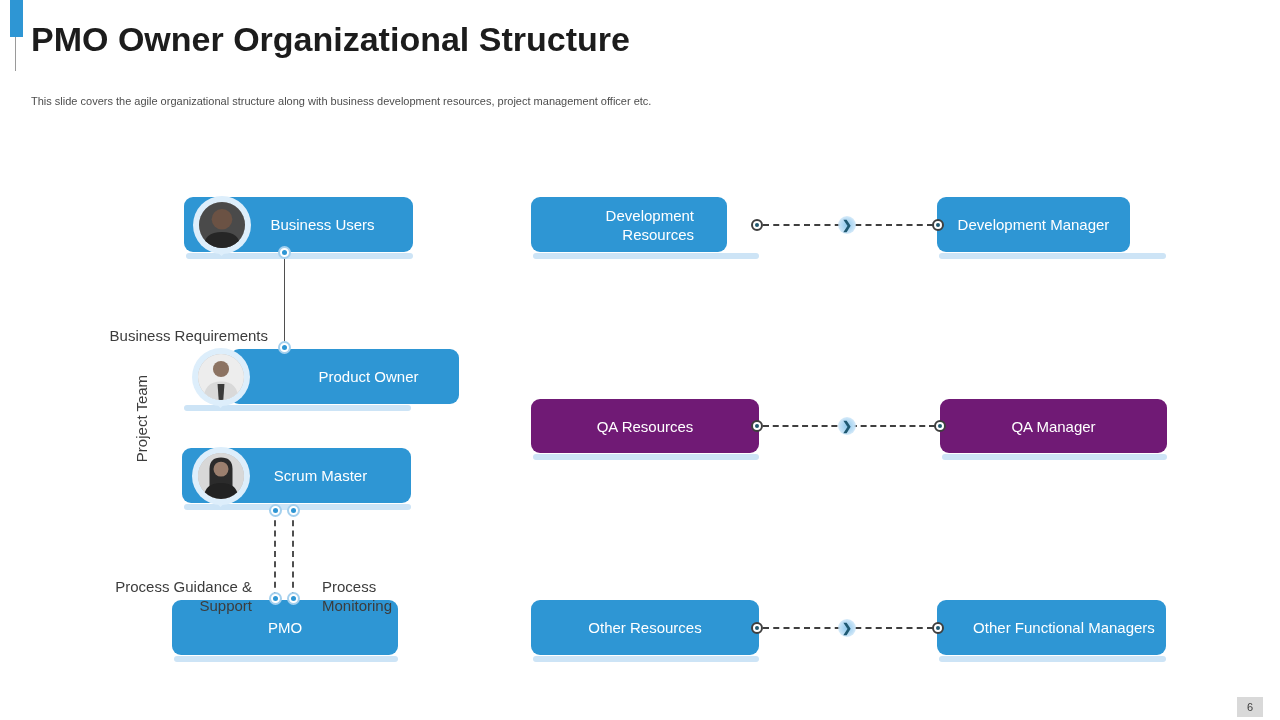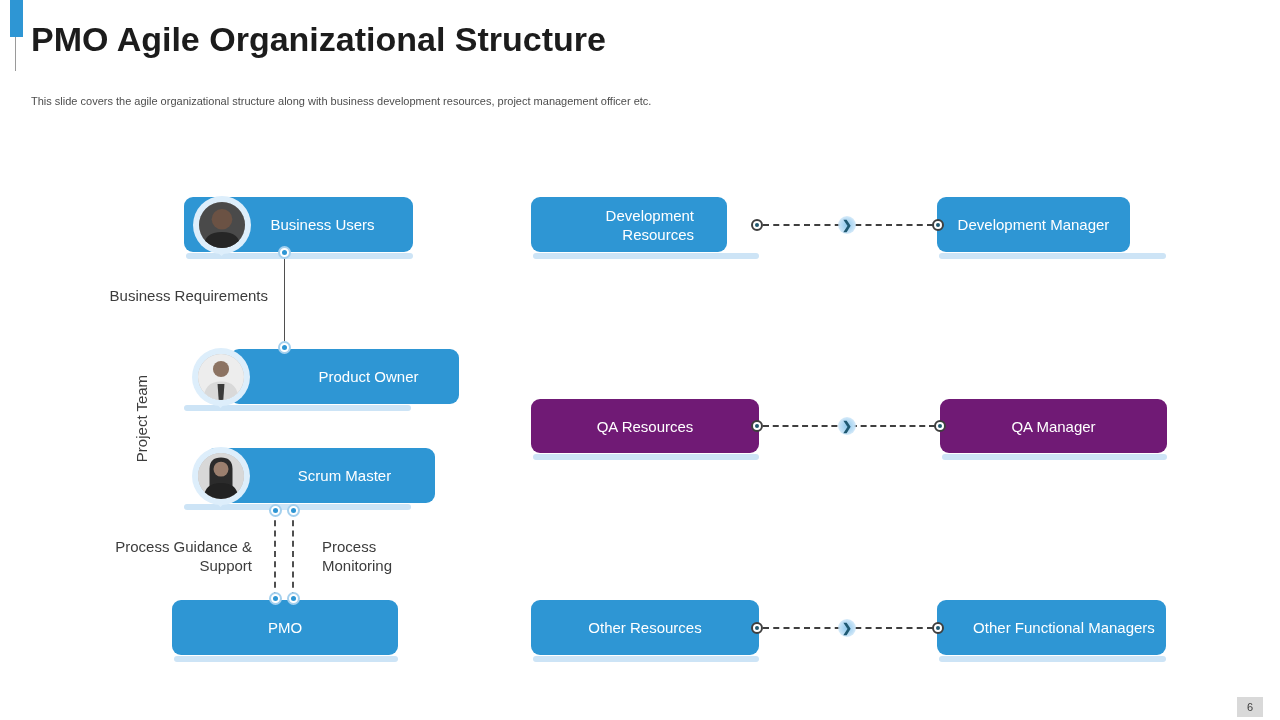--- a/index.html
+++ b/index.html
@@ -21,21 +21,21 @@
     font-size:15px;line-height:19px;display:flex;align-items:center;justify-content:center;
     text-align:center;box-sizing:border-box;
   }
   .box.dark{background:#701a75;}
   .shadow{position:absolute;background:#cde4f6;height:6px;border-radius:3px;}
 
   #b-users{left:184px;top:197px;width:229px;height:55px;padding-left:48px;}
   #s-users{left:186px;top:253px;width:227px;}
   #b-po{left:182px;top:349px;width:229px;height:55px;padding-left:48px;margin-left:48px;}
   #s-po{left:184px;top:405px;width:227px;}
-  #b-sm{left:182px;top:448px;width:229px;height:55px;padding-left:48px;margin-left:24px;}
+  #b-sm{left:182px;top:448px;width:229px;height:55px;padding-left:48px;}
   #s-sm{left:184px;top:504px;width:227px;}
   #b-pmo{left:172px;top:600px;width:226px;height:55px;}
   #s-pmo{left:174px;top:656px;width:224px;}
 
   #b-dr{left:531px;top:197px;width:196px;height:55px;text-align:right;}
   #s-dr{left:533px;top:253px;width:226px;}
   #b-qr{left:531px;top:399px;width:228px;height:54px;}
   #s-qr{left:533px;top:454px;width:226px;}
   #b-or{left:531px;top:600px;width:228px;height:55px;}
   #s-or{left:533px;top:656px;width:226px;}
@@ -85,40 +85,40 @@
   #dn5{left:751px;top:622px;} #dn6{left:932px;top:622px;}
 
   .arrowdot{
     position:absolute;width:18px;height:18px;border-radius:50%;
     background:radial-gradient(circle,#8ec8ec 0%,#c3e1f6 55%,rgba(255,255,255,0) 100%);
     color:#1f5972;font-size:12px;line-height:18px;text-align:center;font-weight:bold;z-index:4;
   }
   #ad1{left:838px;top:216px;} #ad2{left:838px;top:417px;} #ad3{left:838px;top:619px;}
 
   
-  .elabel{position:absolute;font-size:15px;color:#3c3c3c;line-height:19px;}
+  .elabel{position:absolute;font-size:15px;color:#3c3c3c;line-height:19px;margin-top:40px;}
   #lbl-br{left:108px;top:286px;width:160px;text-align:right;}
   #lbl-pg{left:92px;top:537px;width:160px;text-align:right;}
   #lbl-pm{left:322px;top:537px;width:110px;text-align:left;}
   .ptlabel{left:61px;top:410px;width:160px;text-align:center;transform:rotate(-90deg);font-size:15px;color:#3c3c3c;}
 
   
   .page-badge{
     left:1237px;top:697px;width:26px;height:20px;background:#d9d9d9;color:#3c3c3c;
     font-size:11px;display:flex;align-items:center;justify-content:center;
   }
 </style>
 </head>
 <body>
 
 <div class="slide">
 
   <div class="abs accent-bar"></div>
   <div class="abs accent-tick"></div>
-  <div class="abs title">PMO Agile Organizational Structure</div>
+  <div class="abs title">PMO Owner Organizational Structure</div>
   <div class="abs subtitle">This slide covers the agile organizational structure along with  business development resources, project management officer etc.</div>
 
   <div class="abs ptlabel">Project Team</div>
 
   <div class="box" id="b-users">
     <span>Business Users</span>
   </div>
   <div class="shadow" id="s-users"></div>
 
   <div class="box" id="b-po">

